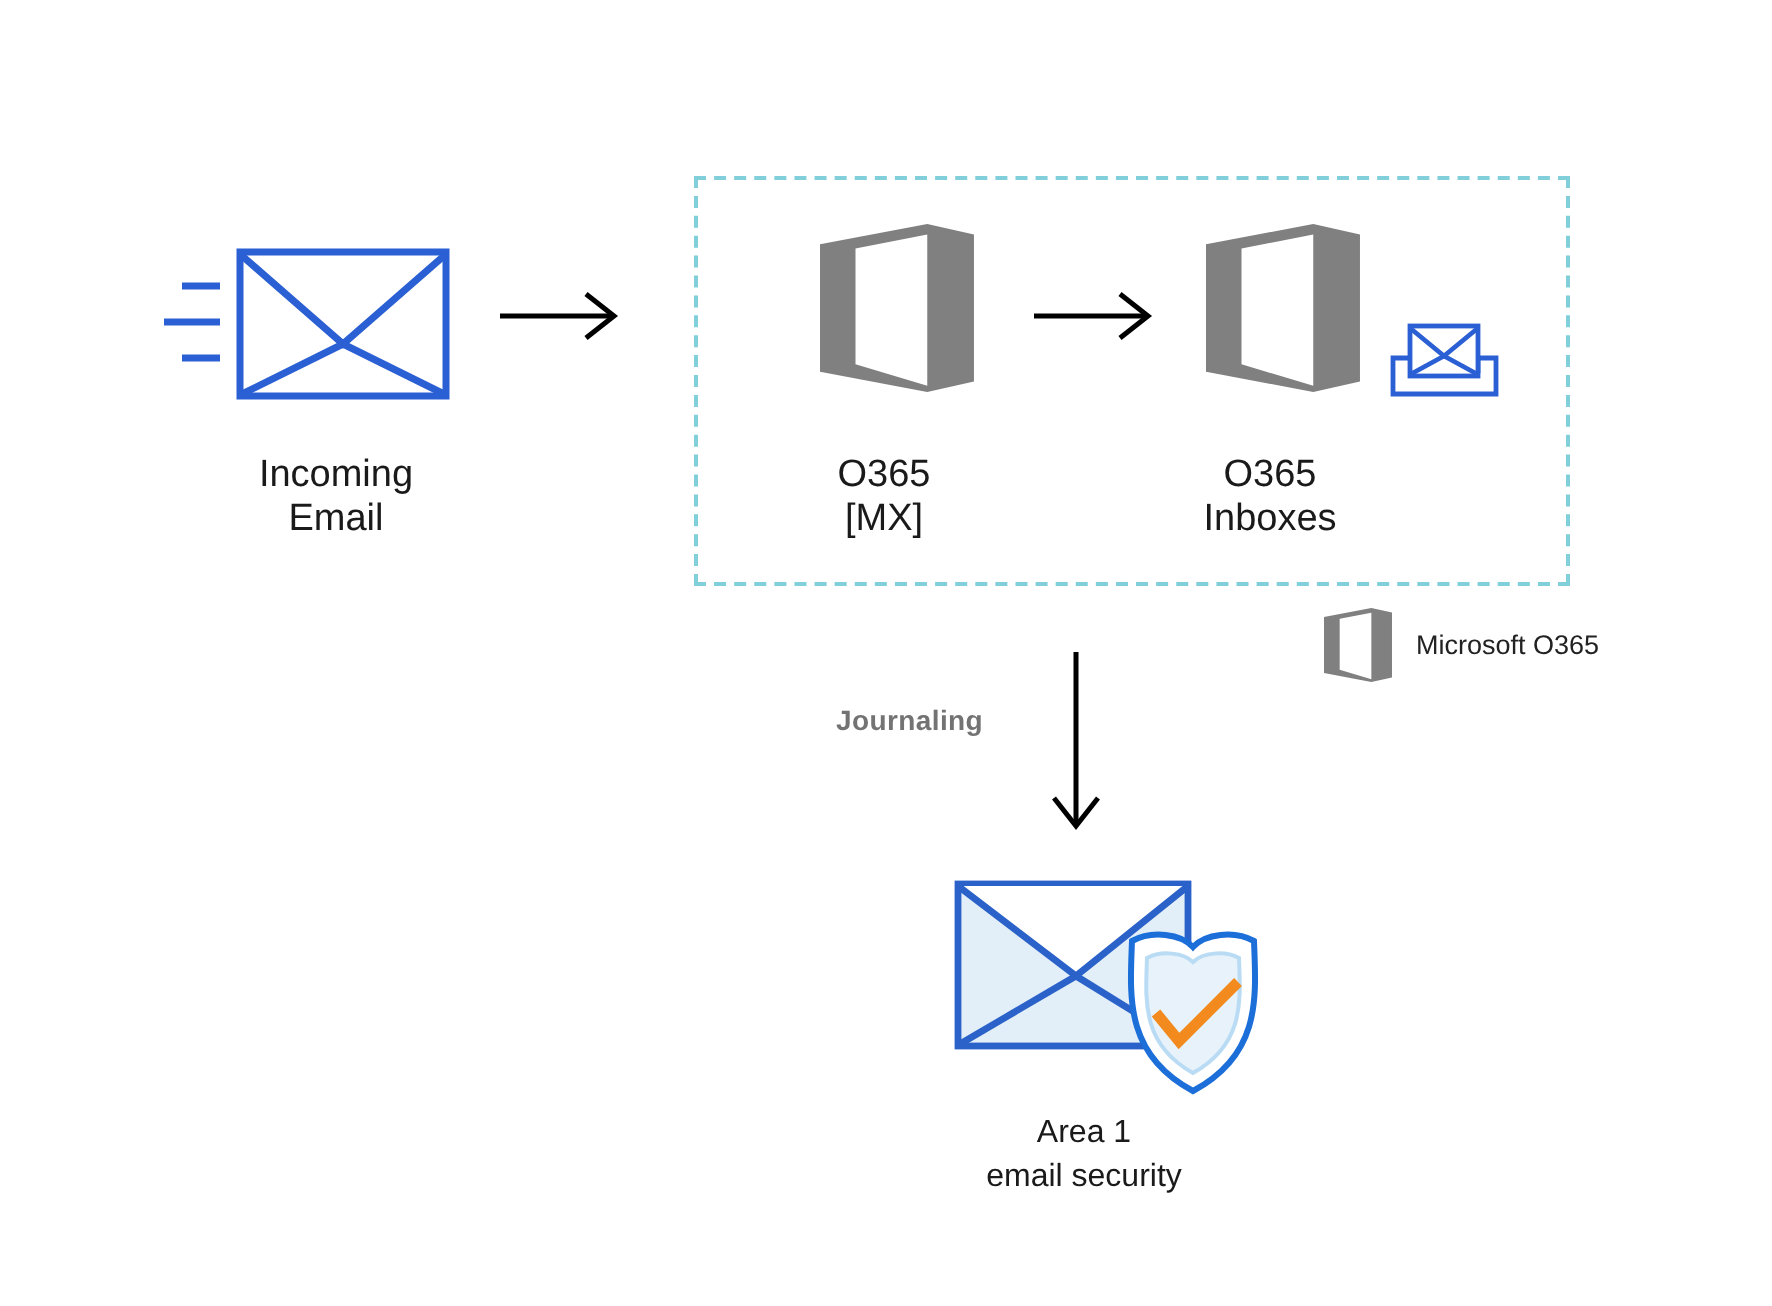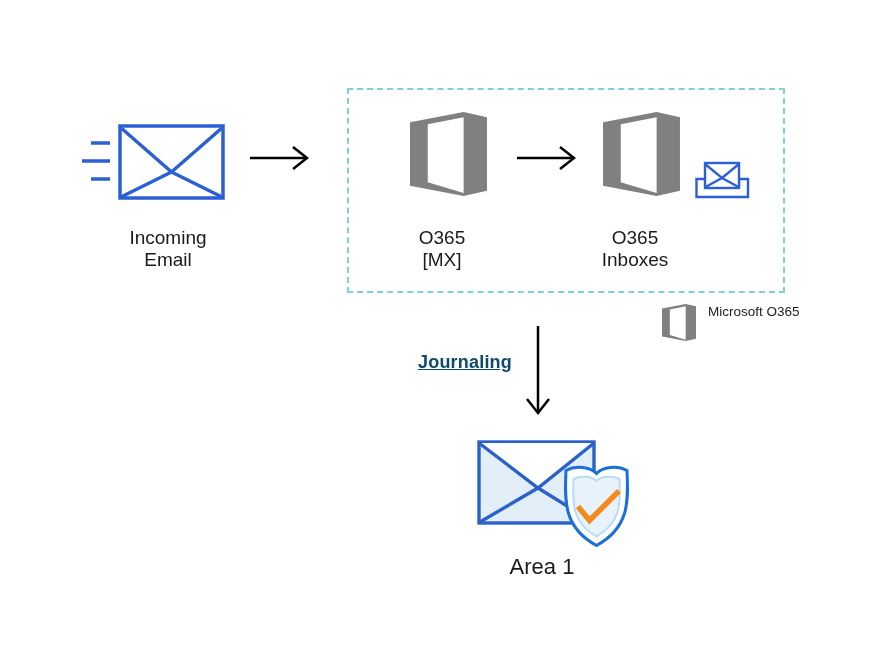--- a/index.html
+++ b/index.html
@@ -10,28 +10,27 @@
   }
   .abs{position:absolute;}
   .node-label{
     text-align:center;font-size:19px;line-height:22px;color:#1a1a1a;
     white-space:nowrap;
   }
   .dashed-zone{
     left:347px;top:88px;width:434px;height:201px;
     border:2px dashed #80cfda;background:transparent;
   }
-  .legend-row{left:622px;top:304px;display:flex;gap:12px;padding-left:40px;}
+  .legend-row{left:622px;top:304px;display:flex;align-items:center;gap:12px;padding-left:40px;}
   .legend-label{font-size:13.5px;color:#222222;}
   .journaling-label{
-    left:418px;top:352px;font-size:18px;font-weight:600;color:#0c4a6e;
+    left:418px;top:352px;font-size:14px;font-weight:600;color:#737373;
     letter-spacing:0.2px;
-    text-decoration:underline;
   }
-  .area1-label{font-size:22px;line-height:22px;}
+  .area1-label{font-size:16px;line-height:22px;}
   svg{display:block;}
 </style>
 </head>
 <body>
 
 <div class="abs dashed-zone"></div>
 
 <svg class="abs" style="left:78px;top:118px;" width="150" height="86" viewBox="0 0 150 86">
   <g stroke="#2B5FD4" stroke-width="3.5" fill="none">
     <line x1="13" y1="25" x2="32" y2="25"></line>
@@ -117,13 +116,14 @@
     <path d="M10,87 L68,53"></path>
     <path d="M123,87 L68,53"></path>
   </g>
   <path d="M126.5,38.5 C120.5,32 106,30 96,35.5 C95,63 92,92 126.5,110.5 C161,92 158,63 157,35.5 C147,30 132.5,32 126.5,38.5 Z" fill="#ffffff" stroke="#1C6ED9" stroke-width="3"></path>
   <path d="M126.5,46 C122,41.5 111,40 103.5,44 C102.8,65 100.5,87 126.5,101.5 C152.5,87 150.2,65 149.5,44 C142,40 131,41.5 126.5,46 Z" fill="#E7F2FB" stroke="#B9DCF4" stroke-width="2"></path>
   <polyline points="108,71.5 119.5,85.5 149,56" fill="none" stroke="#F28A1E" stroke-width="5.5"></polyline>
 </svg>
 
 <div class="abs node-label area1-label" style="left:452px;top:556px;width:180px;">
   <div>Area 1</div>
+  <div>email security</div>
 </div>
 
 </body></html>

